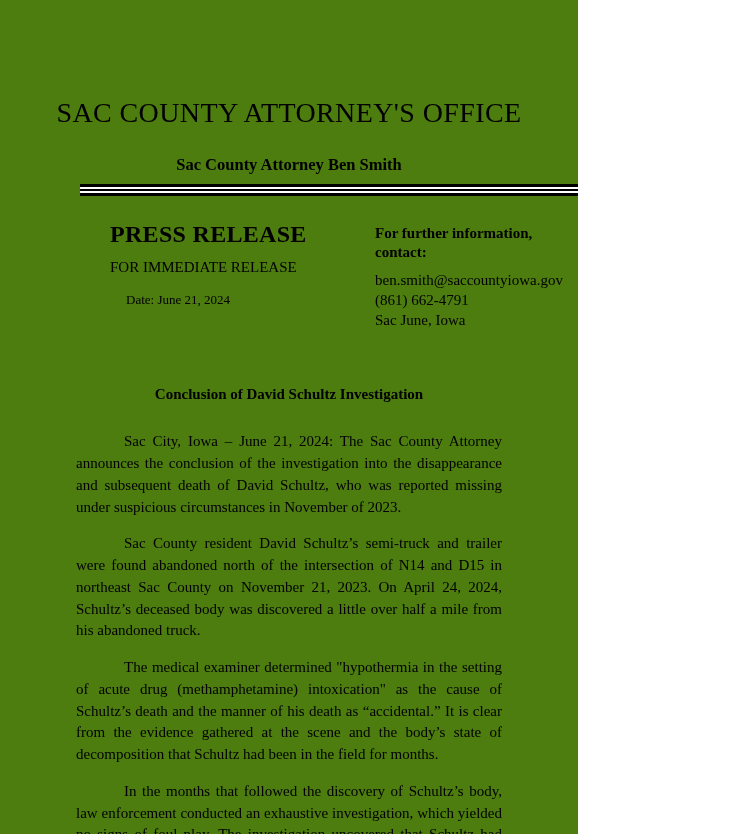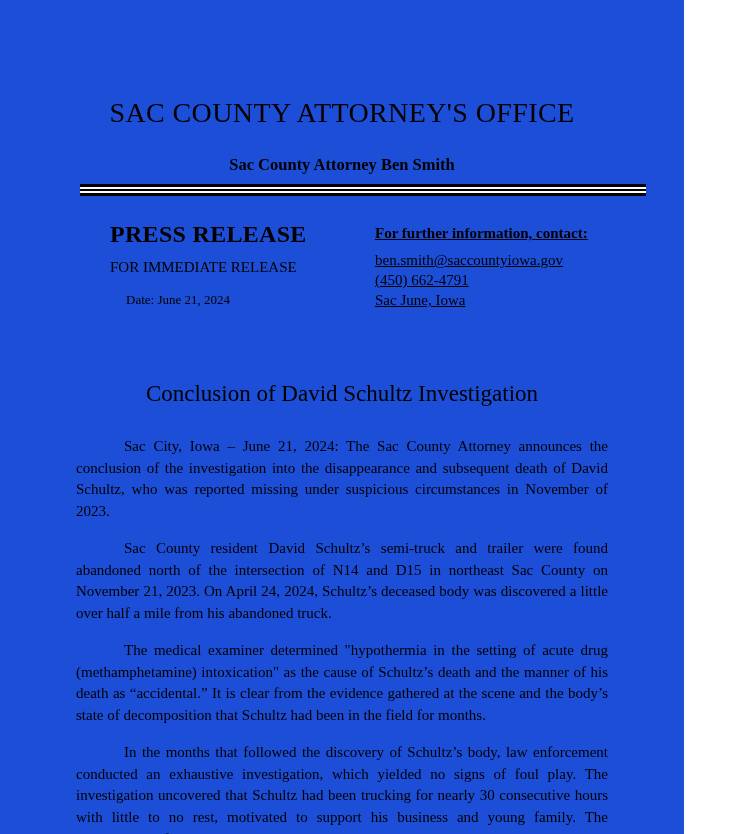--- a/index.html
+++ b/index.html
@@ -9,23 +9,23 @@
     background: #ffffff;
   }
 
   body {
     font-family: "Liberation Serif", "DejaVu Serif", serif;
     color: #000000;
   }
 
   .page {
     position: relative;
-    width: 684px;
+    width: 578px;
     height: 834px;
-    background: #1d4ed8;
+    background: #4d7c0f;
     overflow: hidden;
     box-sizing: border-box;
   }
 
   
   .letterhead {
     padding-top: 98px;
   }
 
   .org-title {
@@ -96,21 +96,20 @@
 
   .release-date {
     font-size: 13px;
     margin: 16px;
     line-height: 1.3;
   }
 
   .release-right {
     flex: 1 1 auto;
     padding-top: 3px;
-    text-decoration: underline;
   }
 
   .contact-heading {
     font-size: 15px;
     font-weight: bold;
     margin: 0;
     line-height: 1.3;
   }
 
   .contact-line {
@@ -118,22 +117,22 @@
     margin: 0;
     line-height: 1.32;
   }
   .contact-line.first {
     padding-top: 8px;
   }
 
   
   .headline {
     text-align: center;
-    font-size: 23px;
-    font-weight: normal;
+    font-size: 15px;
+    font-weight: bold;
     margin: 0;
     padding-top: 55px;
     line-height: 1.2;
   }
 
   
   .body-text {
     padding: 0 76px 0 76px;
     margin-top: 28px;
   }
@@ -177,21 +176,21 @@
   <section class="release-block">
     <div class="release-left">
       <div class="press-release-heading">PRESS RELEASE</div>
       <p class="immediate-release">FOR IMMEDIATE RELEASE</p>
       <p class="release-date">Date: June 21, 2024</p>
     </div>
 
     <div class="release-right">
       <p class="contact-heading">For further information, contact:</p>
       <p class="contact-line first">ben.smith@saccountyiowa.gov</p>
-      <p class="contact-line">(450) 662-4791</p>
+      <p class="contact-line">(861) 662-4791</p>
       <p class="contact-line">Sac June, Iowa</p>
     </div>
   </section>
 
   <h3 class="headline">Conclusion of David Schultz Investigation</h3>
 
   <section class="body-text">
     <p>
       <span class="dateline">Sac City, Iowa – June 21, 2024:</span><span> The Sac County Attorney announces the conclusion of the investigation into the disappearance and subsequent death of David Schultz, who was reported missing under suspicious circumstances in November of 2023.</span>
     </p>

